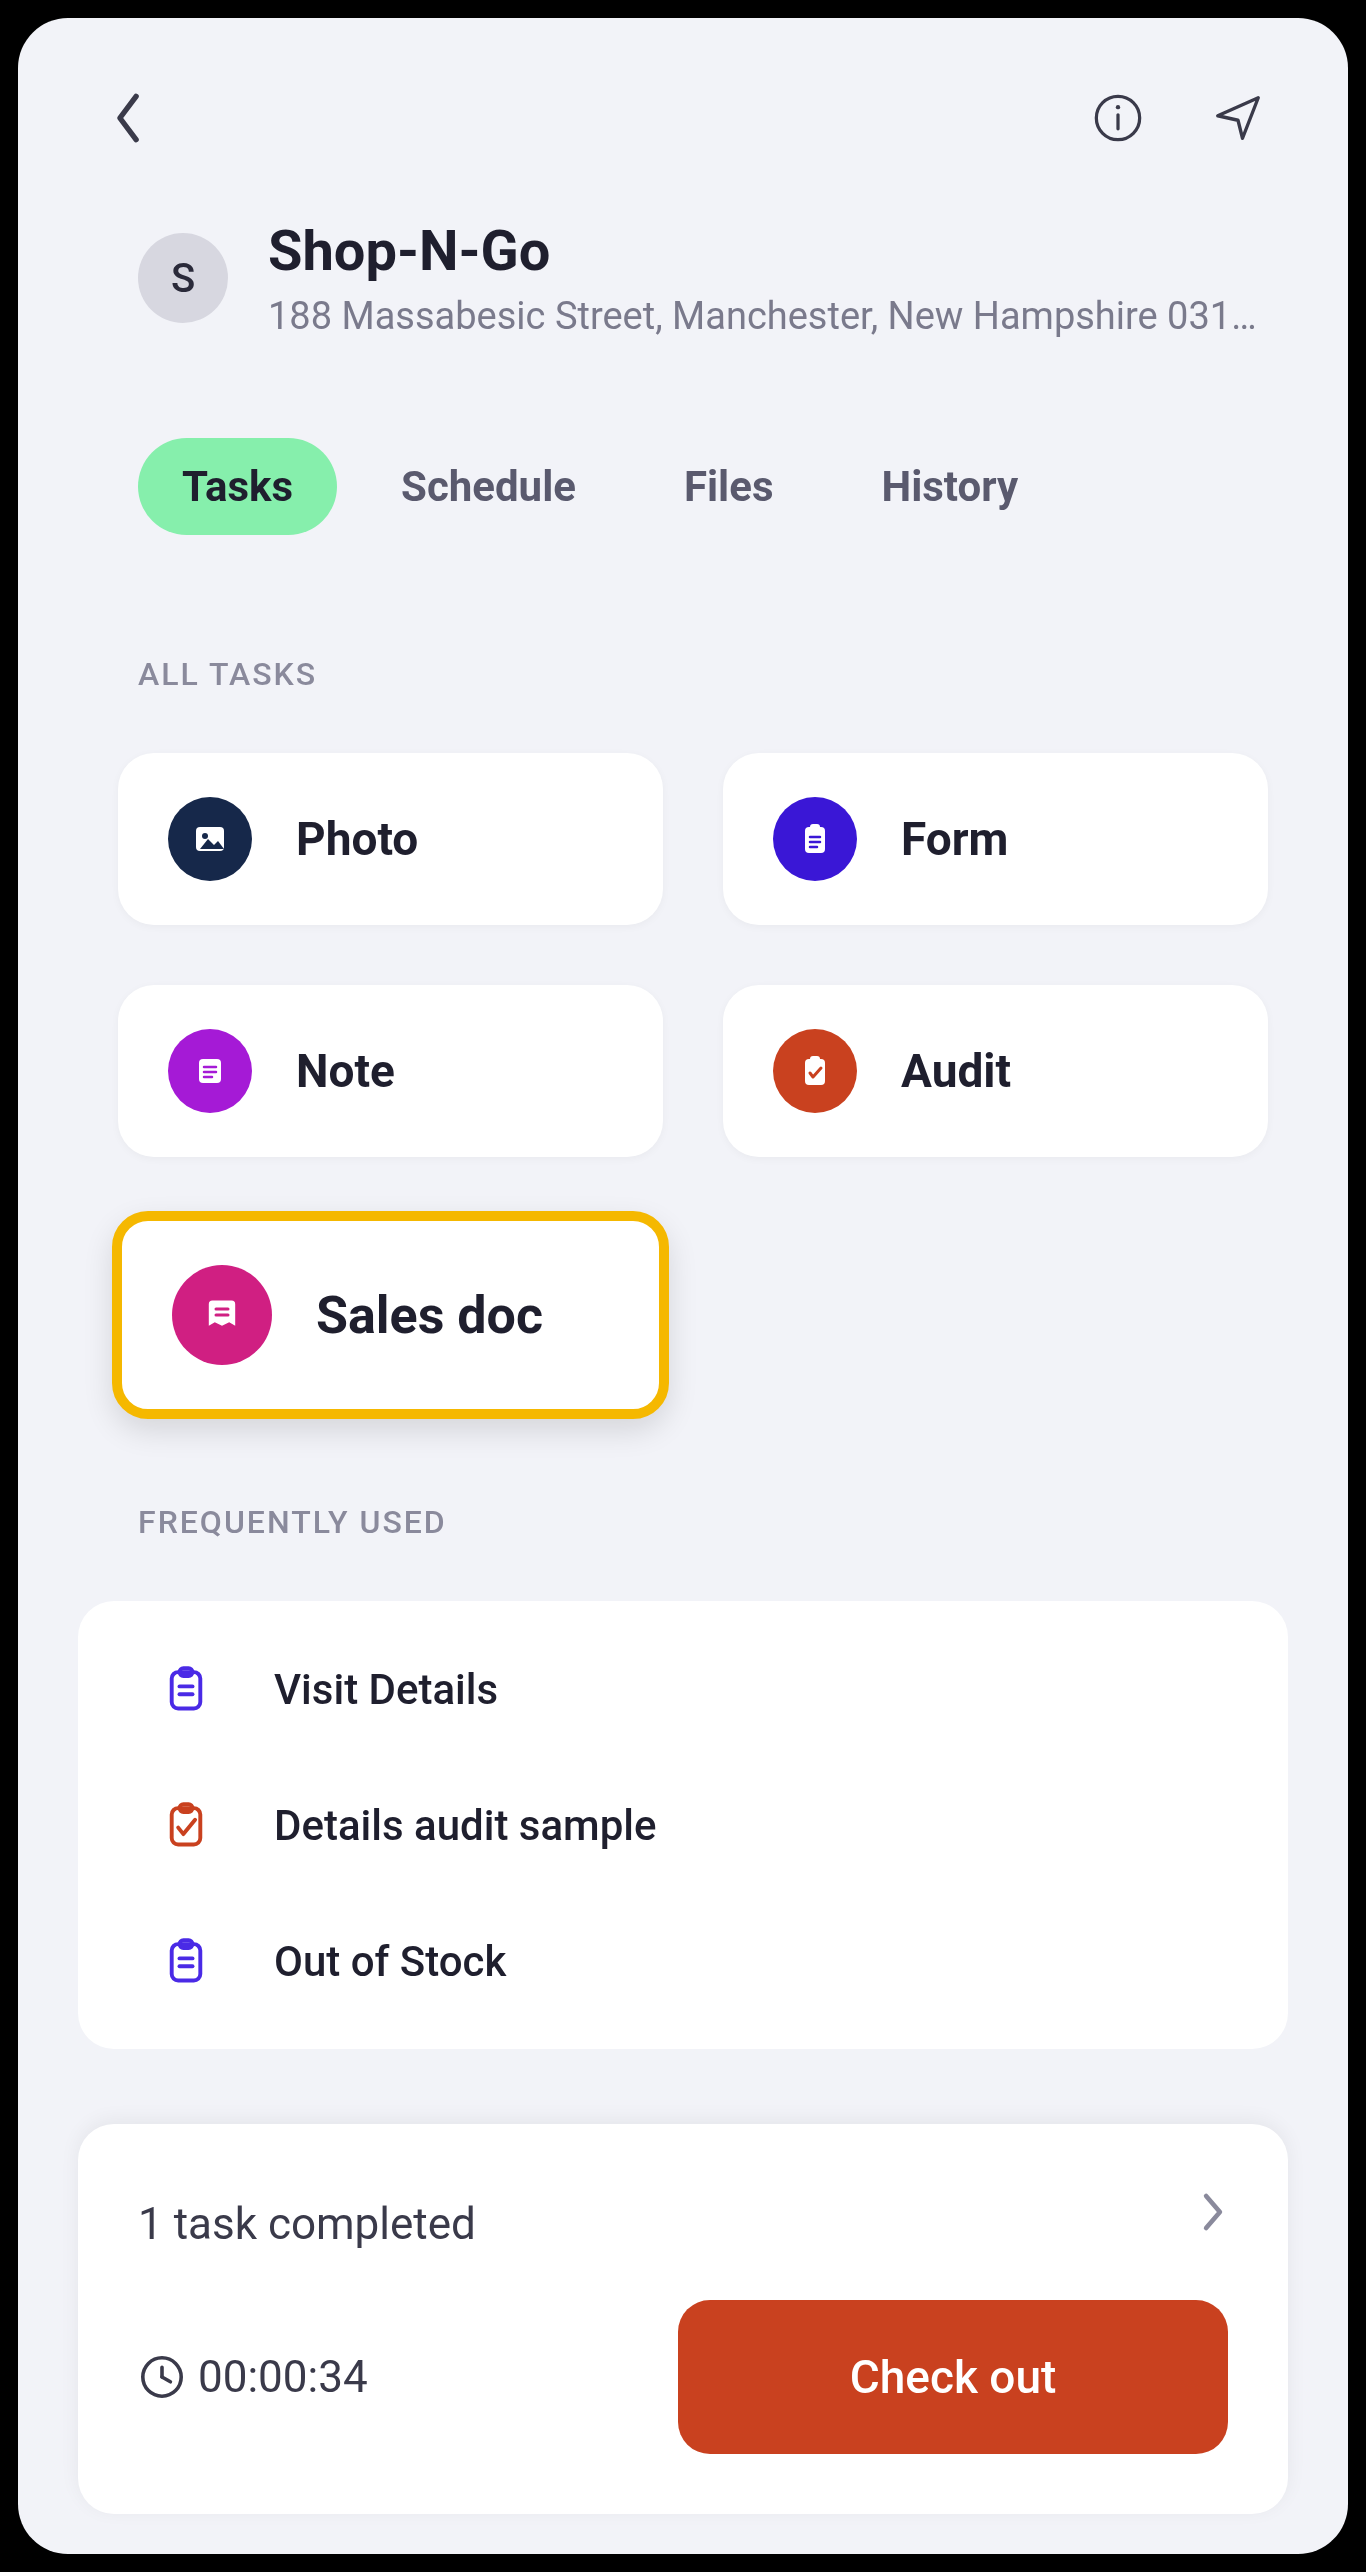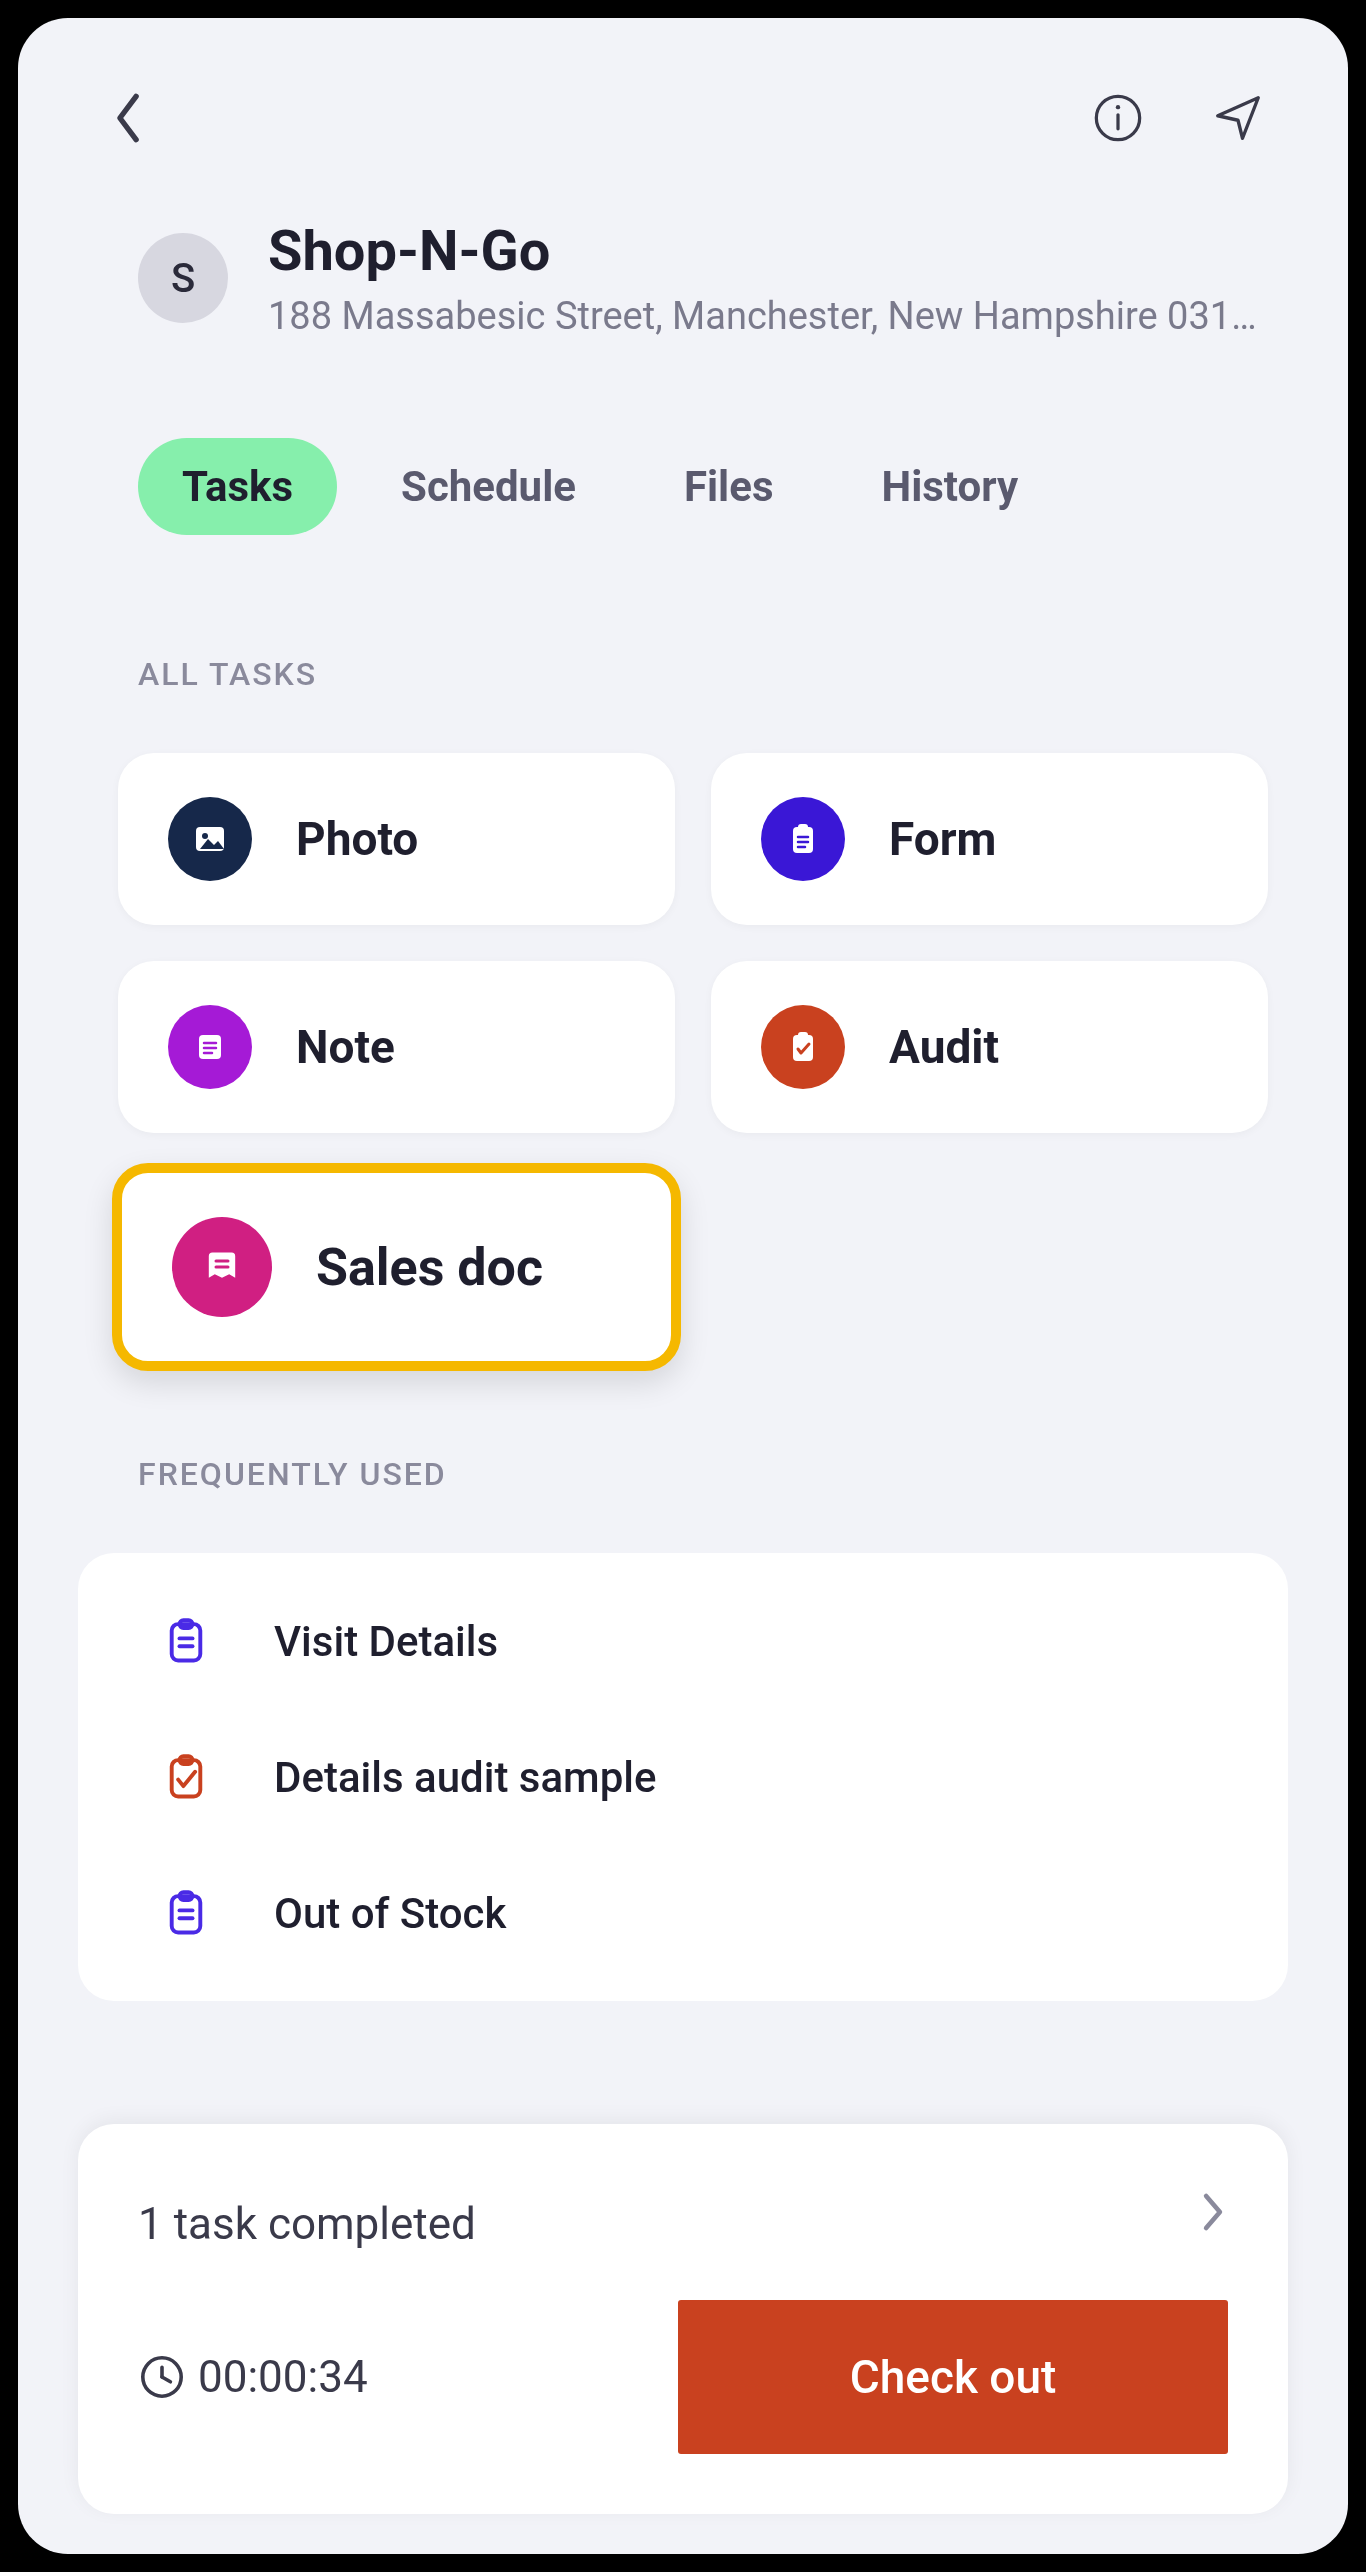--- a/index.html
+++ b/index.html
@@ -89,21 +89,21 @@
   .section-label {
     padding: 60px 80px 30px 120px;
     font-size: 32px;
     letter-spacing: 2px;
     color: #8a8a9c;
     font-weight: 500;
   }
   .task-grid {
     display: grid;
     grid-template-columns: 1fr 1fr;
-    gap: 36px;
+    gap: 60px;
     padding: 30px 80px 30px 100px;
   }
   .task-card {
     background: #fff;
     border-radius: 36px;
     padding: 44px 50px;
     display: flex;
     align-items: center;
     gap: 44px;
     box-shadow: 0 2px 8px rgba(0,0,0,0.04);
@@ -181,21 +181,21 @@
     font-size: 44px;
     color: #3a3a4a;
     flex: 1;
   }
   .checkout-btn {
     background: #c9411f;
     color: #fff;
     font-size: 46px;
     font-weight: 500;
     padding: 50px 0;
-    border-radius: 3px;
+    border-radius: 32px;
     width: 550px;
     text-align: center;
   }
   svg { display: block; }
 </style>
 </head>
 <body>
 
 <div class="device-frame">
   <div class="screen">

